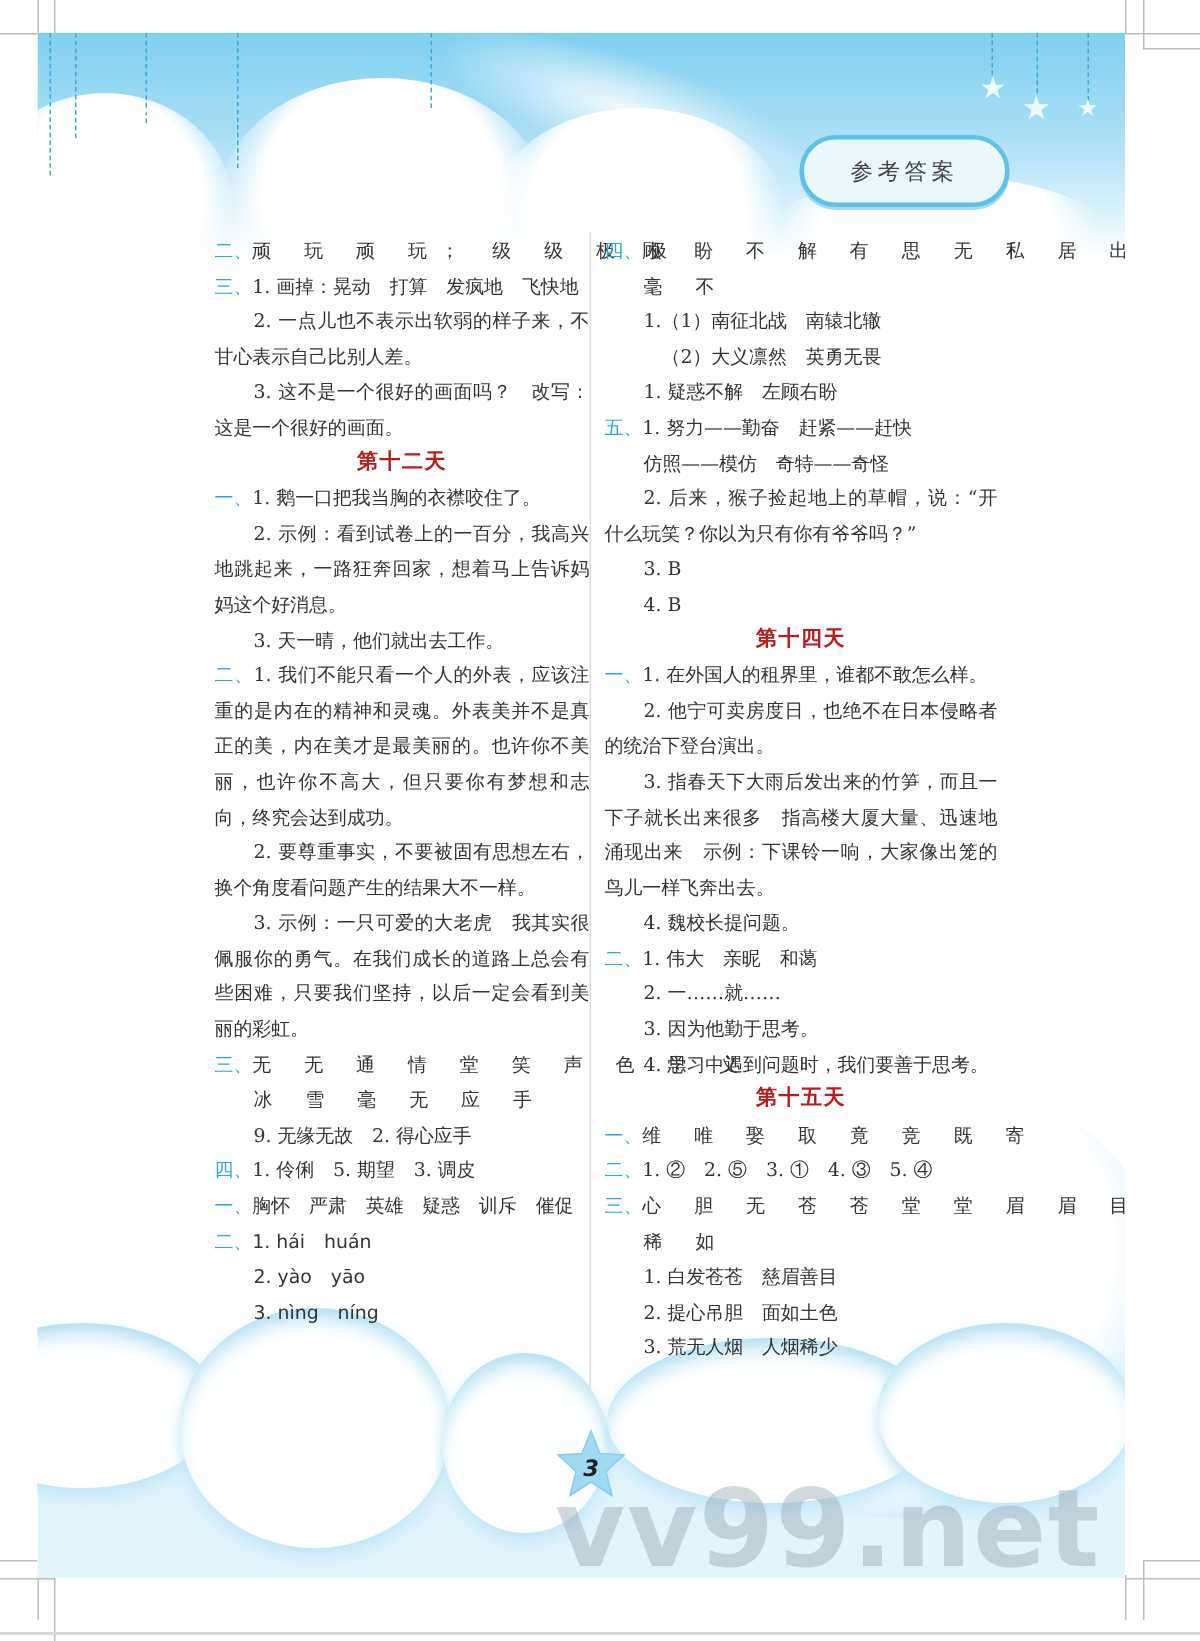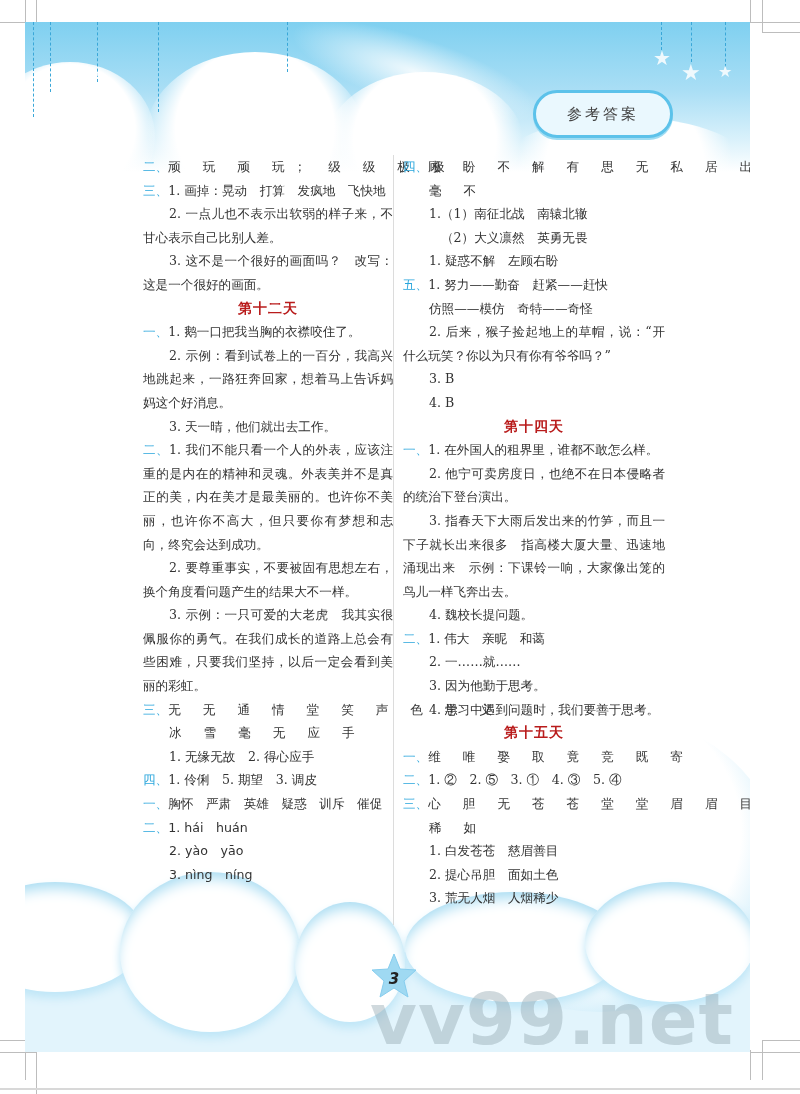--- a/index.html
+++ b/index.html
@@ -143,21 +143,21 @@
 
     <div class="day-title">第十二天</div>
     <div class="line"><span class="sec">一、</span><span>1. 鹅一口把我当胸的衣襟咬住了。</span></div>
     <div class="wrap first-ind">2. 示例：看到试卷上的一百分，我高兴地跳起来，一路狂奔回家，想着马上告诉妈妈这个好消息。</div>
     <div class="line ind1">3. 天一晴，他们就出去工作。</div>
     <div class="wrap"><span class="sec">二、</span><span>1. 我们不能只看一个人的外表，应该注重的是内在的精神和灵魂。外表美并不是真正的美，内在美才是最美丽的。也许你不美丽，也许你不高大，但只要你有梦想和志向，终究会达到成功。</span></div>
     <div class="wrap first-ind">2. 要尊重事实，不要被固有思想左右，换个角度看问题产生的结果大不一样。</div>
     <div class="wrap first-ind">3. 示例：一只可爱的大老虎　我其实很佩服你的勇气。在我们成长的道路上总会有些困难，只要我们坚持，以后一定会看到美丽的彩虹。</div>
     <div class="line"><span class="sec">三、</span><span class="spaced">无 无 通 情 堂 笑 声 色 思 义</span></div>
     <div class="line ind1 spaced">冰 雪 毫 无 应 手</div>
-    <div class="line ind1">1. 无缘无故　2. 得心应手</div>
+    <div class="line ind1">9. 无缘无故　2. 得心应手</div>
     <div class="line"><span class="sec">四、</span><span>1. 伶俐　5. 期望　3. 调皮</span></div>
 
     <div class="line"><span class="sec">一、</span><span>胸怀　严肃　英雄　疑惑　训斥　催促</span></div>
     <div class="line pinyin"><span class="sec">二、</span><span>1. hái　huán</span></div>
     <div class="line ind1 pinyin">2. yào　yāo</div>
     <div class="line ind1 pinyin">3. nìng　níng</div>
   </div>
 
   <div class="col right">
     <div class="line"><span class="sec">四、</span><span class="spaced">顾 盼 不 解 有 思 无 私 居 出</span></div>

